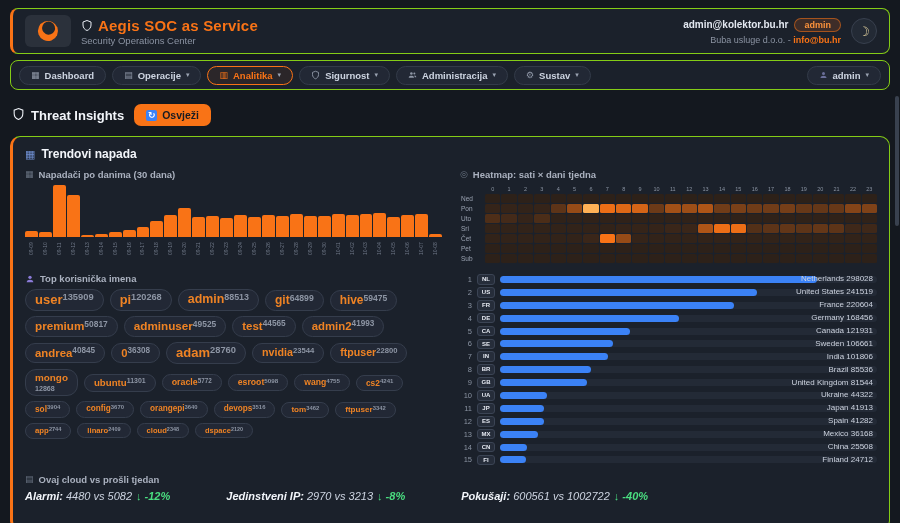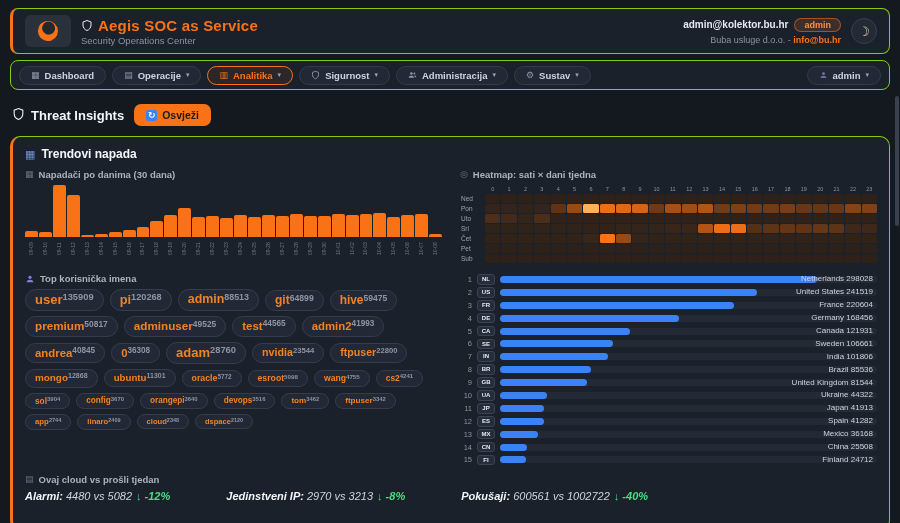--- a/index.html
+++ b/index.html
@@ -663,21 +663,21 @@
             <span class="tcount">28760</span>
           </span>
           <span class="tag" style="font-size: 10.7px;">
             <span class="tname">nvidia</span>
             <span class="tcount">23544</span>
           </span>
           <span class="tag" style="font-size: 10.6px;">
             <span class="tname">ftpuser</span>
             <span class="tcount">22800</span>
           </span>
-          <span class="tag" style="font-size: 9.9px;">
+          <span class="tag" style="font-size: 9.9px; flex-direction: column;">
             <span class="tname">mongo</span>
             <span class="tcount">12868</span>
           </span>
           <span class="tag" style="font-size: 9.7px;">
             <span class="tname">ubuntu</span>
             <span class="tcount">11301</span>
           </span>
           <span class="tag" style="font-size: 8.8px;">
             <span class="tname">oracle</span>
             <span class="tcount">5772</span>

